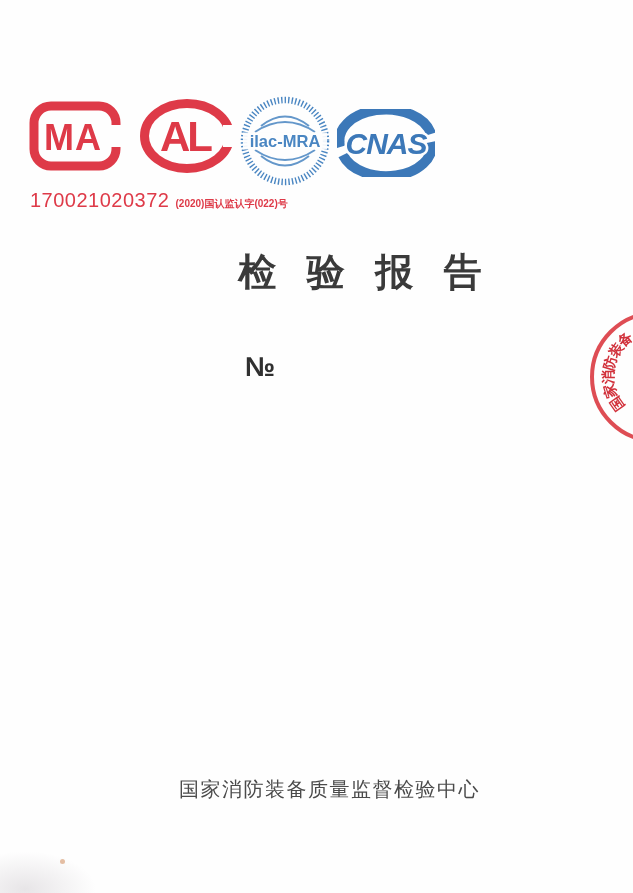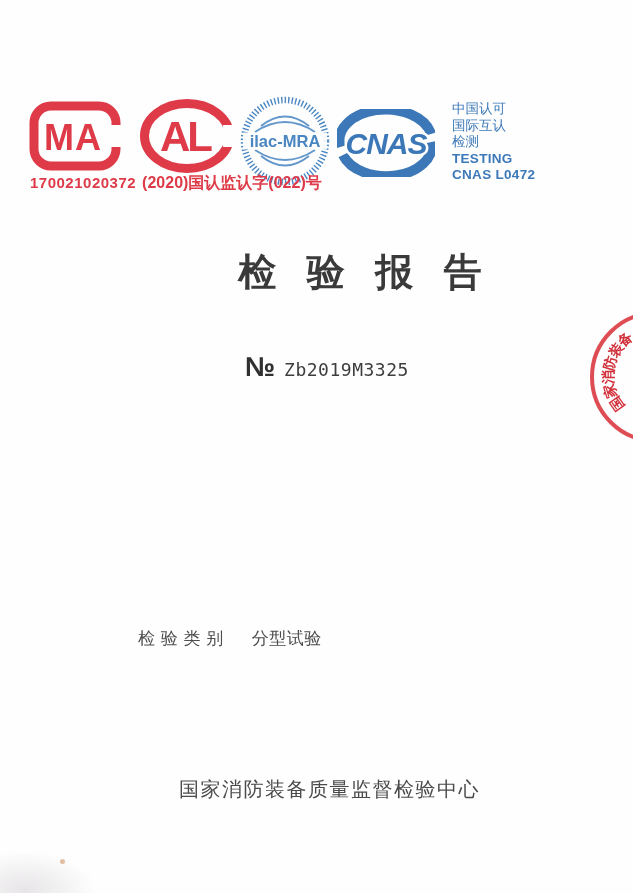--- a/index.html
+++ b/index.html
@@ -10,22 +10,22 @@
   
   .logo{position:absolute;}
   .cma-logo{left:29px;top:101px;}
   .cal-logo{left:140px;top:99px;}
   .ilac-logo{left:240px;top:96px;}
   .cnas-logo{left:337px;top:109px;}
   .cert-line{
     position:absolute;left:30px;top:173px;display:flex;align-items:baseline;gap:6px;
     color:#de3a48;white-space:nowrap;
   }
-  .cert-number{font-size:15px;font-weight:bold;letter-spacing:.5px;}
-  .cert-register{font-size:16px;font-weight:bold;}
+  .cert-number{font-size:20px;font-weight:normal;letter-spacing:.5px;margin-top:16px;}
+  .cert-register{font-size:10px;font-weight:bold;}
   .cnas-text{
     position:absolute;left:452px;top:101px;color:#3d79b8;font-size:13.5px;
     line-height:16.5px;white-space:nowrap;
   }
   .cnas-text .en{font-weight:bold;letter-spacing:.3px;}
   
   .report-title{
     position:absolute;left:0;top:247px;width:100%;text-align:center;
     font-size:38px;font-weight:900;color:#3a3a3a;word-spacing:18px;letter-spacing:1px;padding-left:44px;
   }
@@ -102,46 +102,34 @@
     <path d="M 3.5 38 A 45.5 30.5 0 0 1 94 25" fill="none" stroke="#3c78b8" stroke-width="10"></path>
     <path d="M 6 46 A 45.5 30.5 0 0 0 94.5 33" fill="none" stroke="#3c78b8" stroke-width="10"></path>
     <text x="49" y="45" font-size="30" font-weight="bold" font-style="italic" text-anchor="middle" fill="#3c78b8" stroke="#fefefe" stroke-width="5" paint-order="stroke" letter-spacing="-1">CNAS</text>
   </svg>
 
   <div class="cert-line">
     <span class="cert-number">170021020372</span>
     <span class="cert-register">(2020)国认监认字(022)号</span>
   </div>
 
-  <div class="cnas-text">
-    <div>中国认可</div>
-    <div>国际互认</div>
-    <div>检测</div>
-    <div class="en">TESTING</div>
-    <div class="en">CNAS L0472</div>
-  </div>
 
   <div class="report-title">检 验 报 告</div>
 
   <div class="report-no">
     <span class="sym">№</span>
-    <span class="val">Zb2019M3325</span>
   </div>
 
   <div class="seal-ring"></div>
   <span class="seal-char" style="left:609px;top:396px;transform:rotate(-125deg);">国</span>
   <span class="seal-char" style="left:602px;top:383px;transform:rotate(-107deg);">家</span>
   <span class="seal-char" style="left:600px;top:369px;transform:rotate(-90deg);">消</span>
   <span class="seal-char" style="left:602px;top:355px;transform:rotate(-73deg);">防</span>
   <span class="seal-char" style="left:608px;top:342px;transform:rotate(-56deg);">装</span>
   <span class="seal-char" style="left:617px;top:331px;transform:rotate(-39deg);">备</span>
 
-  <div class="field-row row-2">
-    <span class="lbl">检 验 类 别</span>
-    <span class="val">分型试验</span>
-  </div>
 
   <div class="footer-org">国家消防装备质量监督检验中心</div>
 
   <div class="smudge"></div>
   <div class="dot"></div>
 
 </div>
 
 </body></html>

